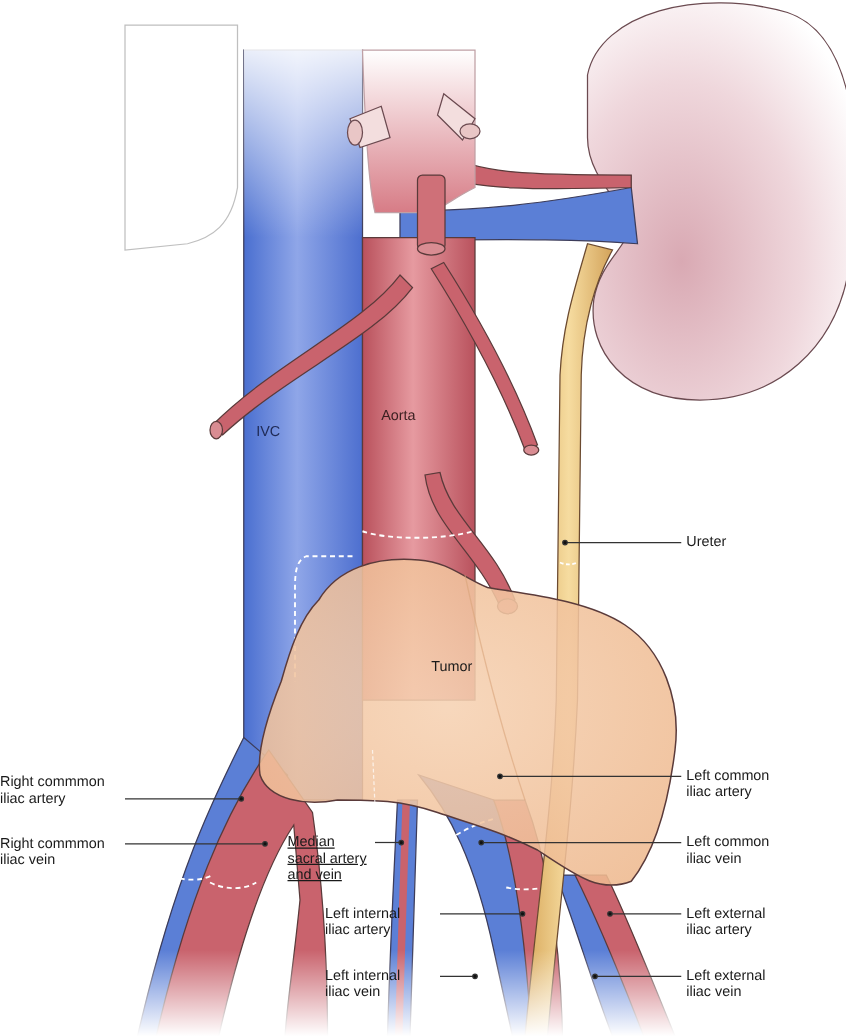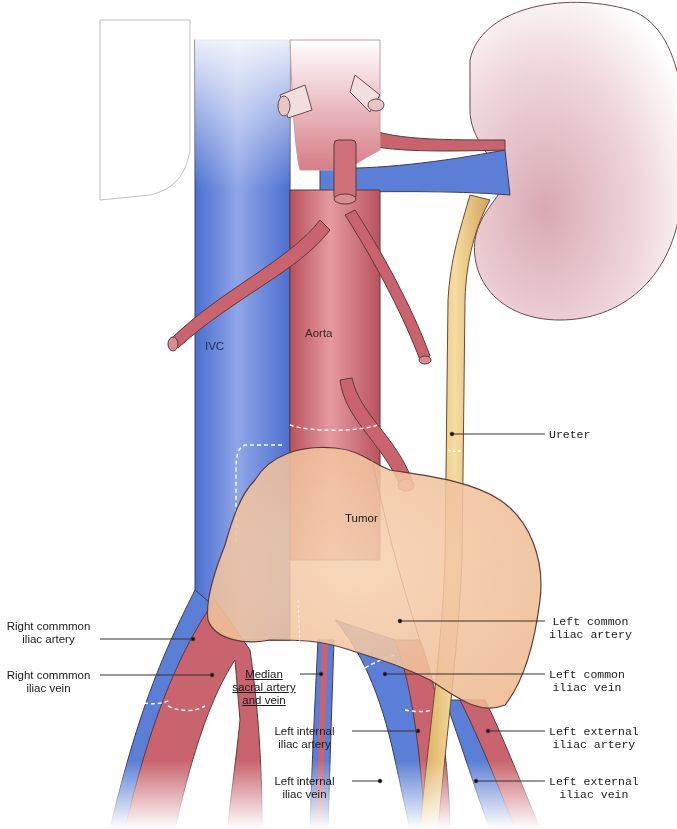--- a/index.html
+++ b/index.html
@@ -1,21 +1,21 @@
 <!DOCTYPE html>
 <html><head>
 <meta charset="utf-8">
 <style>
   html, body { margin:0; padding:0; background:#ffffff; }
   body { width:677px; height:829px; position:relative; overflow:hidden;
          font-family:"Liberation Sans", sans-serif; }
   #art { position:absolute; left:0; top:0; width:677px; height:829px; }
   .lbl { position:absolute; font-size:11.5px; line-height:13px; color:#1a1a1a; white-space:pre-line; }
-  .lbl.r { text-align:center; }
-  .lbl.l { text-align:center;font-family:Liberation Mono, monospace; }
+  .lbl.r { text-align:left; }
+  .lbl.l { text-align:left; }
   .lbl.c { text-align:left; }
 </style>
 </head>
 <body>
 
 <svg id="art" viewBox="0 0 677 829" xmlns="http://www.w3.org/2000/svg">
   <defs>
     <linearGradient id="ivcGrad" x1="0" y1="0" x2="1" y2="0">
       <stop offset="0" stop-color="#4a6fd0"></stop>
       <stop offset="0.45" stop-color="#8fa6e8"></stop>
@@ -132,21 +132,21 @@
     <line x1="488" y1="731" x2="545" y2="731"></line>
       <circle cx="488" cy="731" r="1.8"></circle>
     <line x1="476" y1="781" x2="545" y2="781"></line>
       <circle cx="476" cy="781" r="1.8"></circle>
   </g>
 </svg>
 
 <div class="lbl c" style="left:205px;top:340px;width:50px;color:#1f2a55;">IVC</div>
 <div class="lbl c" style="left:305px;top:327px;width:60px;color:#3a1f20;">Aorta</div>
 <div class="lbl l" style="left:549px;top:428px;">Ureter</div>
-<div class="lbl c" style="left:345px;top:512px;width:70px;">Tumor</div>
+<div class="lbl c" style="left:345px;top:528px;width:70px;">Tumor</div>
 <div class="lbl r" style="left:0px;top:620px;width:97px;">Right commmon
 iliac artery</div>
 <div class="lbl r" style="left:0px;top:669px;width:97px;">Right commmon
 iliac vein</div>
 <div class="lbl r" style="left:230px;top:668px;width:68px;text-decoration:underline;">Median
 sacral artery
 and vein</div>
 <div class="lbl l" style="left:549px;top:615px;">Left common
 iliac artery</div>
 <div class="lbl l" style="left:549px;top:668px;">Left common

